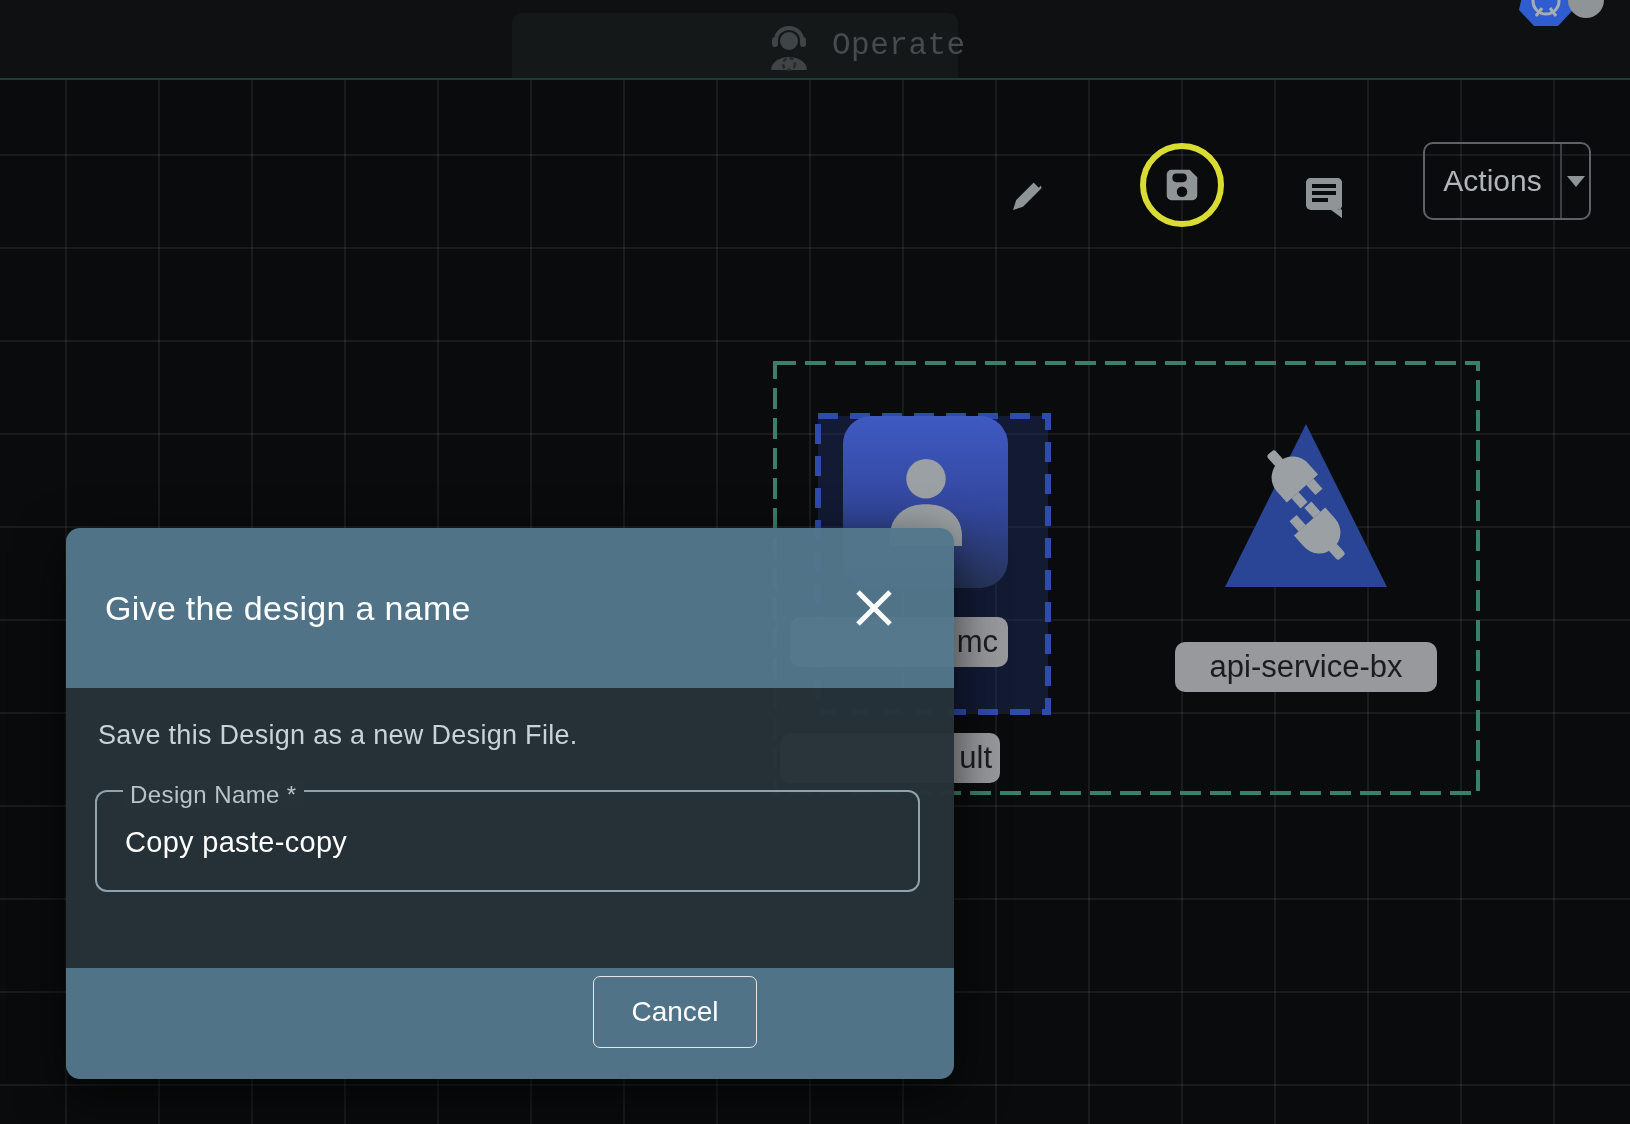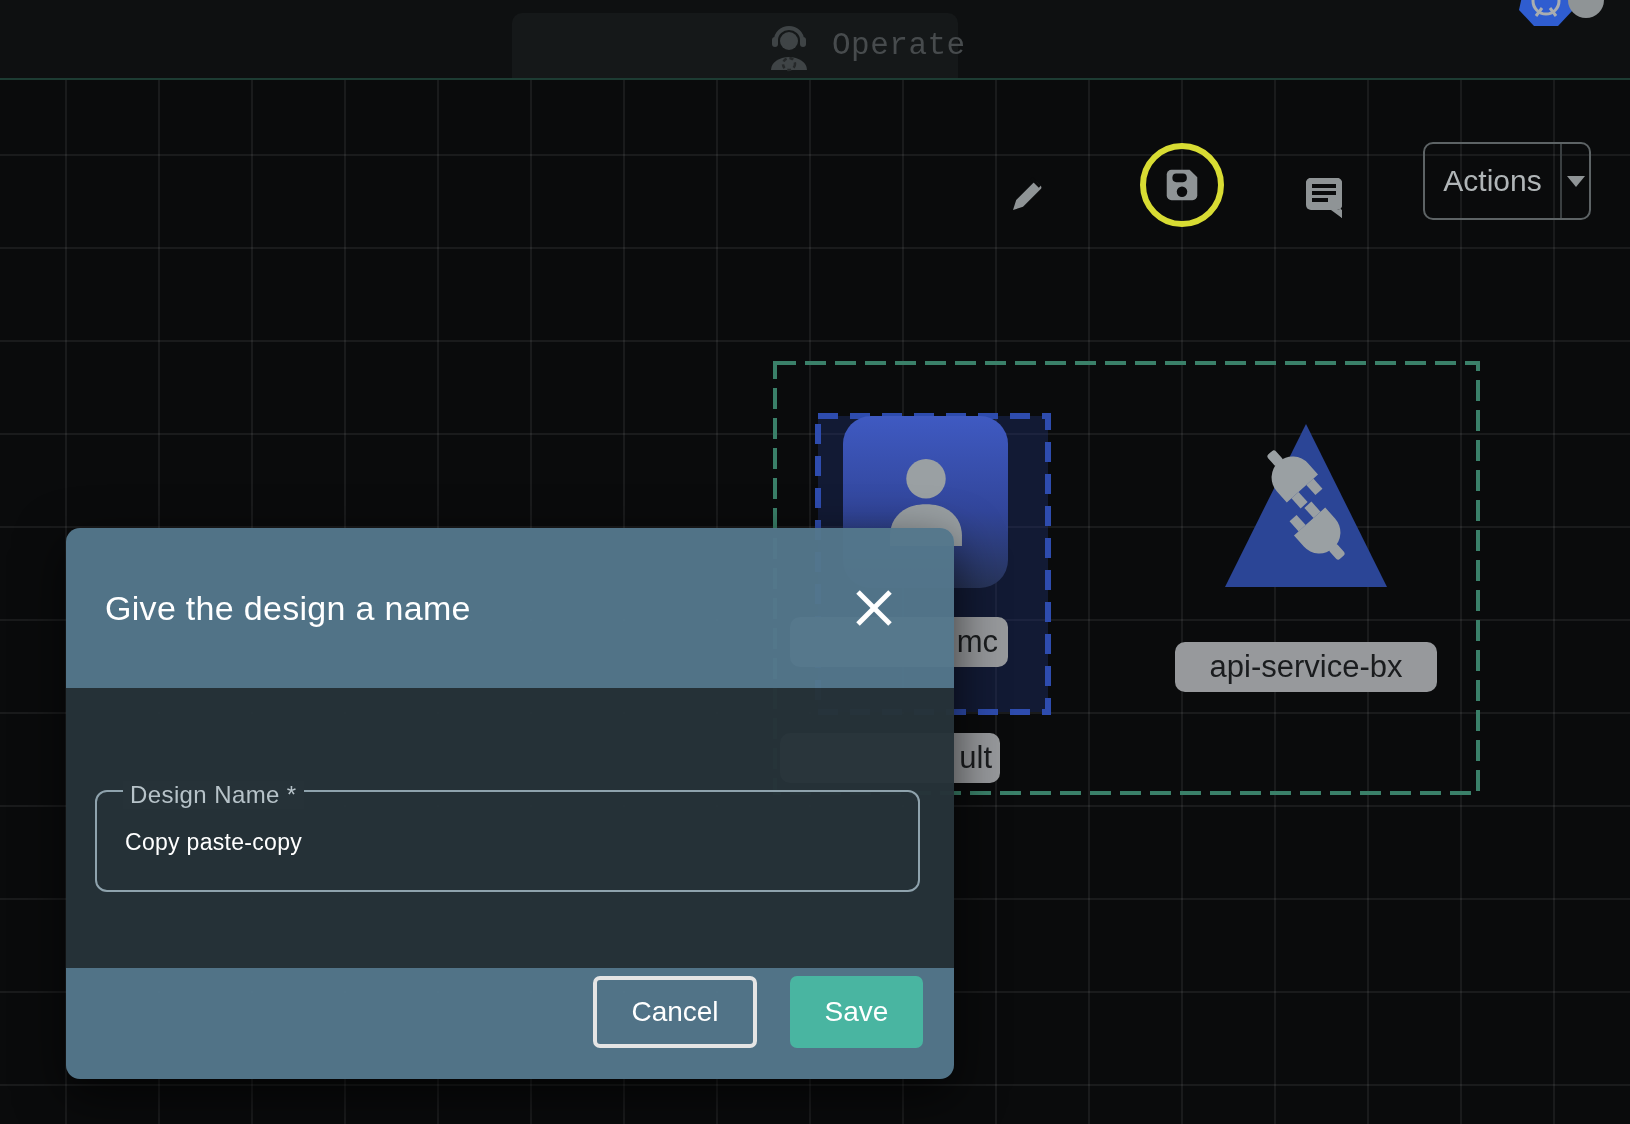--- a/index.html
+++ b/index.html
@@ -51,24 +51,24 @@
     box-shadow:0 16px 50px rgba(0,0,0,0.65);overflow:hidden;}
   #modal-header{position:absolute;left:0;top:0;width:100%;height:160px;background:rgba(84,119,139,0.97);}
   #modal-title{position:absolute;left:39px;top:80px;transform:translateY(-50%);font-size:34px;color:#ffffff;letter-spacing:0.3px;}
   #modal-close{position:absolute;left:787px;top:59px;width:42px;height:42px;cursor:pointer;}
   #modal-body{position:absolute;left:0;top:160px;width:100%;height:280px;background:rgba(38,50,56,0.975);}
   #modal-desc{position:absolute;left:32px;top:32px;font-size:27px;color:#c9d2d6;letter-spacing:0.3px;}
   #design-name-field{position:absolute;left:29px;top:102px;width:825px;height:102px;box-sizing:border-box;
     border:2px solid #8fa3ad;border-radius:12px;}
   #design-name-label{position:absolute;left:26px;top:-11px;padding:0 7px;background:#263238;font-size:24px;color:#b7c3c9;letter-spacing:0.4px;}
   #design-name-input{position:absolute;left:26px;top:2px;width:770px;height:94px;background:transparent;border:none;outline:none;
-    color:#ffffff;font-size:23px;font-family:"Liberation Sans",sans-serif;letter-spacing:0.3px;}
+    color:#ffffff;font-size:29px;font-family:"Liberation Sans",sans-serif;letter-spacing:0.3px;}
   #modal-footer{position:absolute;left:0;top:440px;width:100%;height:111px;background:rgba(84,119,139,0.97);}
   #cancel-btn{position:absolute;left:527px;top:8px;width:164px;height:72px;box-sizing:border-box;background:transparent;
-    border:4px solid #e5e5e5;border-radius:7px;color:#ffffff;font-size:28px;font-family:"Liberation Sans",sans-serif;cursor:pointer;}
+    border:1px solid #e5e5e5;border-radius:7px;color:#ffffff;font-size:28px;font-family:"Liberation Sans",sans-serif;cursor:pointer;}
   #save-btn{position:absolute;left:724px;top:8px;width:133px;height:72px;box-sizing:border-box;background:#49b5a1;
     border:none;border-radius:7px;color:#ffffff;font-size:28px;font-family:"Liberation Sans",sans-serif;cursor:pointer;}
 </style>
 </head>
 <body>
 
 <div id="stage">
 
   <div id="canvas"></div>
 
@@ -165,24 +165,24 @@
 
   <div id="modal">
     <div id="modal-header">
       <div id="modal-title">Give the design a name</div>
       <svg id="modal-close" viewBox="0 0 42 42">
         <line x1="5" y1="5" x2="37" y2="37" stroke="#ffffff" stroke-width="5"></line>
         <line x1="37" y1="5" x2="5" y2="37" stroke="#ffffff" stroke-width="5"></line>
       </svg>
     </div>
     <div id="modal-body">
+      <div id="modal-desc">Save this Design as a new Design File.</div>
       <div id="design-name-field">
         <span id="design-name-label">Design Name *</span>
         <input id="design-name-input" type="text" value="Copy paste-copy" style="">
       </div>
     </div>
     <div id="modal-footer">
       <button id="cancel-btn">Cancel</button>
-      <button id="save-btn">Save</button>
     </div>
   </div>
 
 </div>
 
 </body></html>

